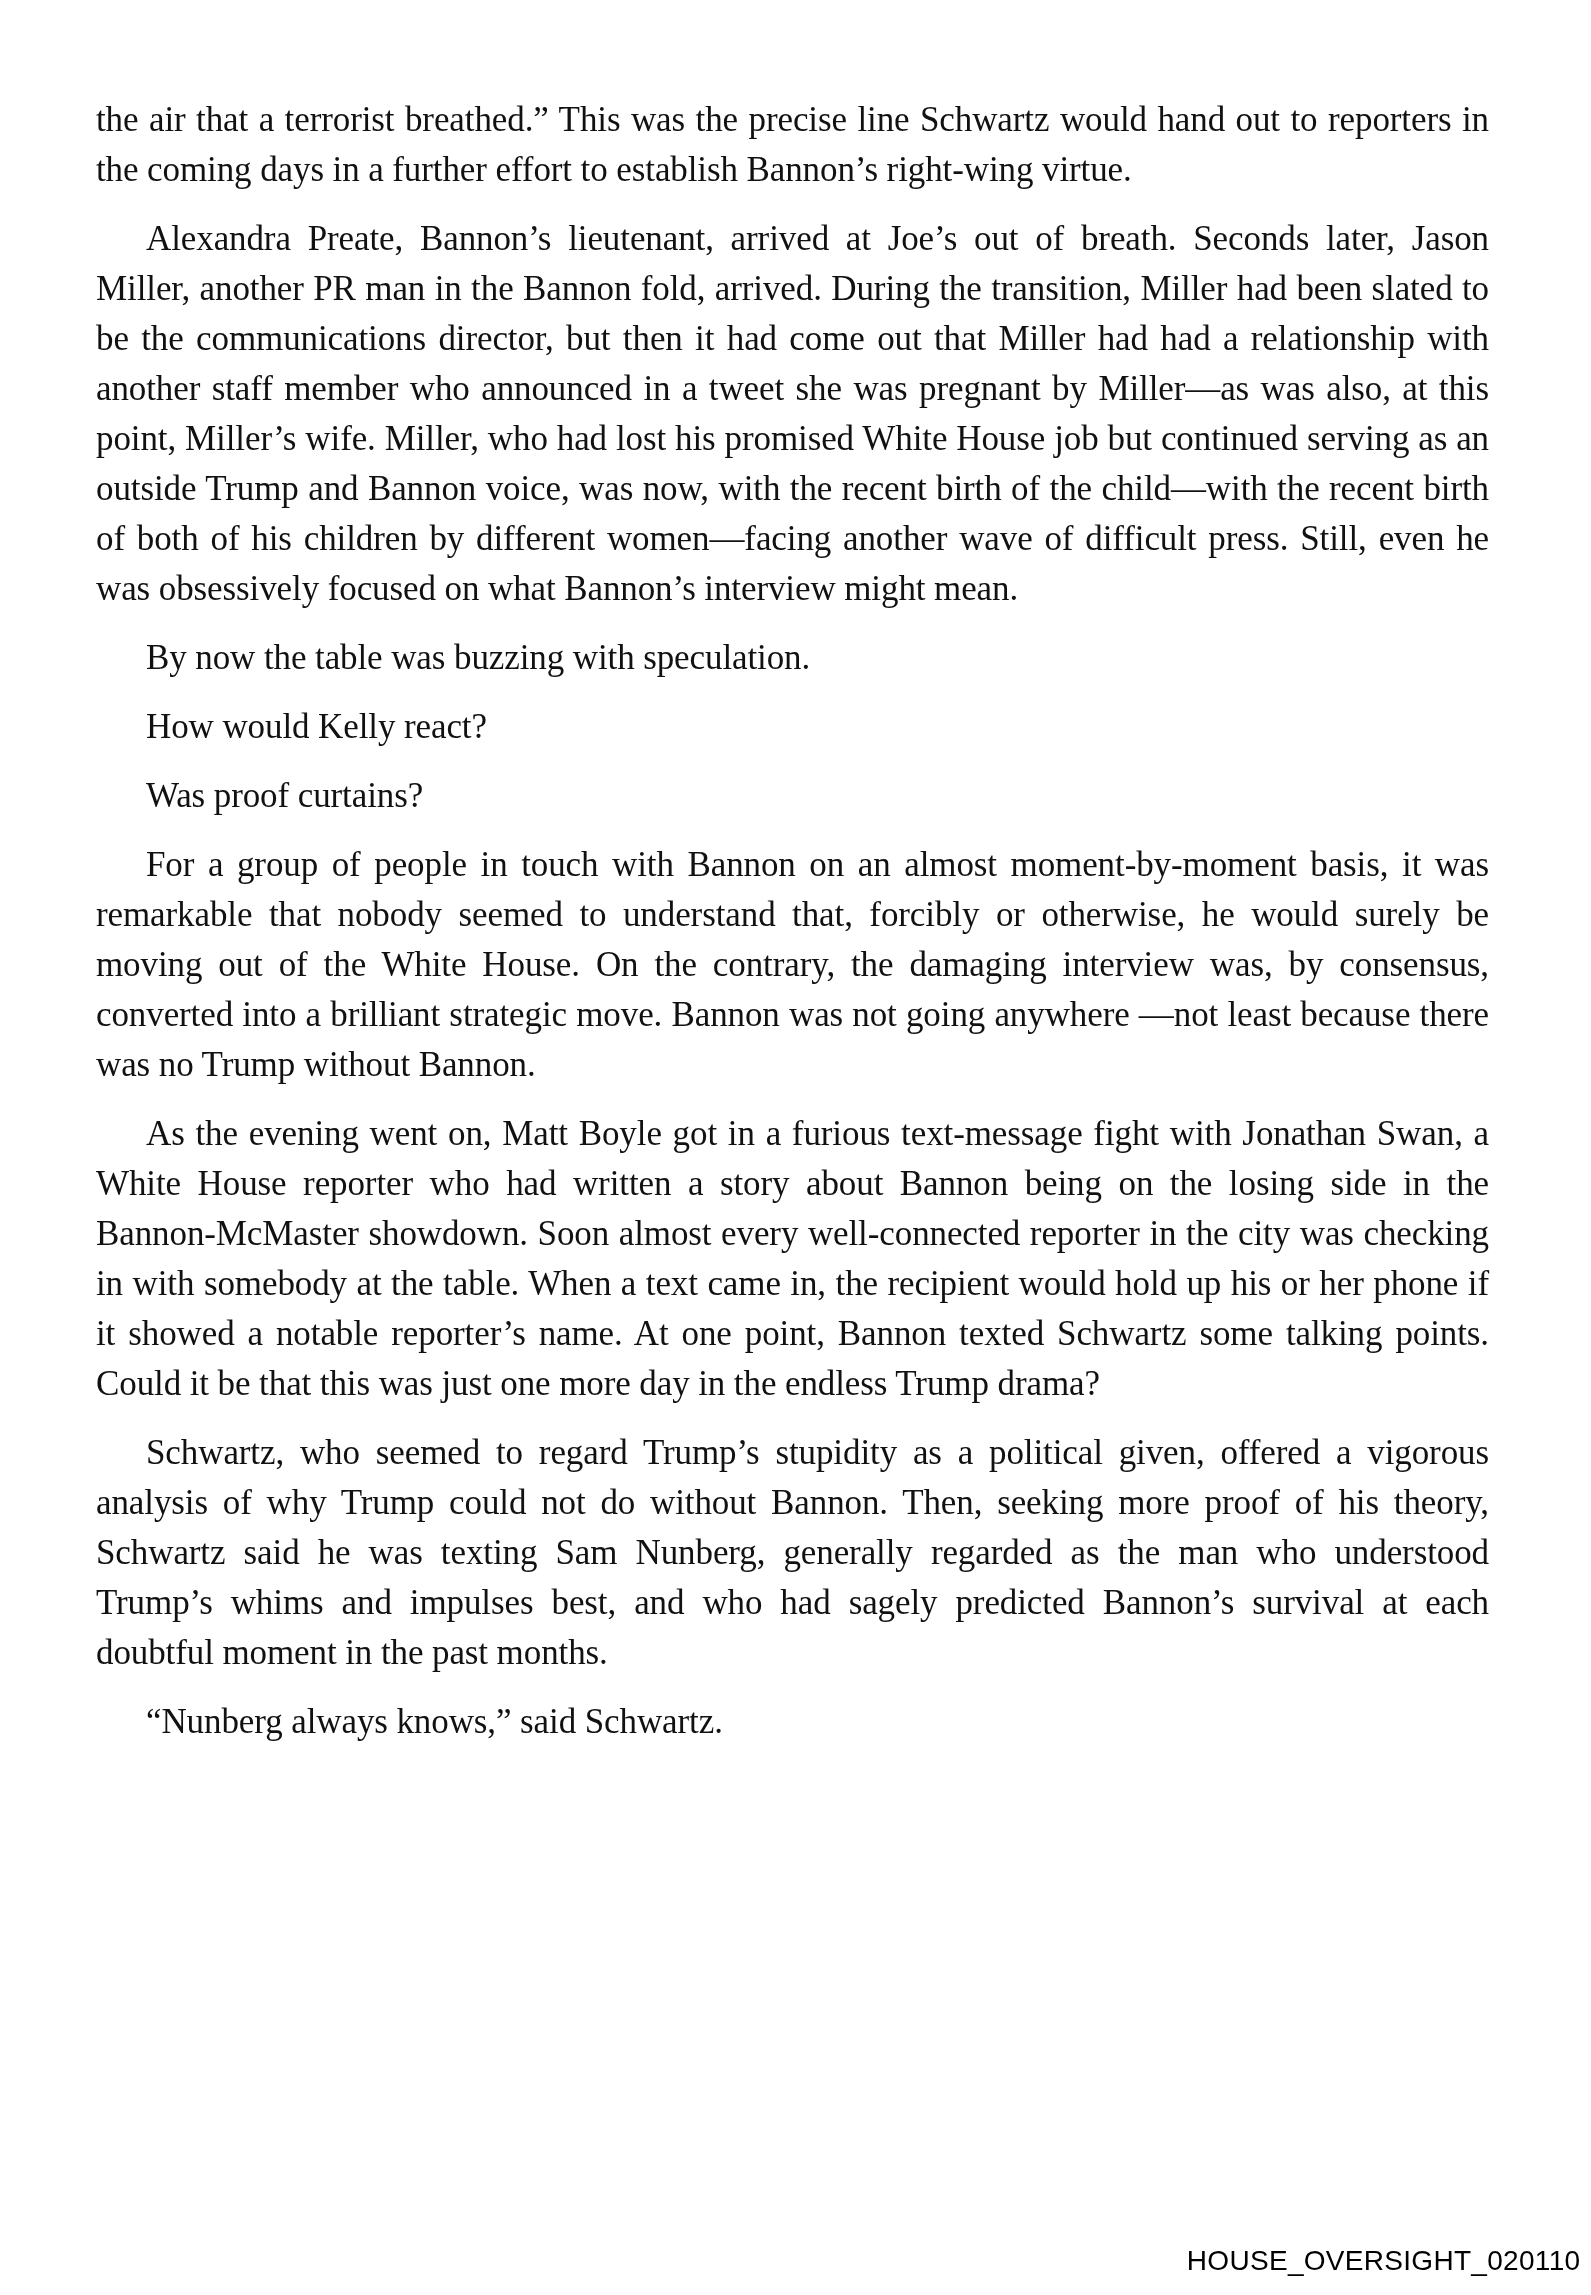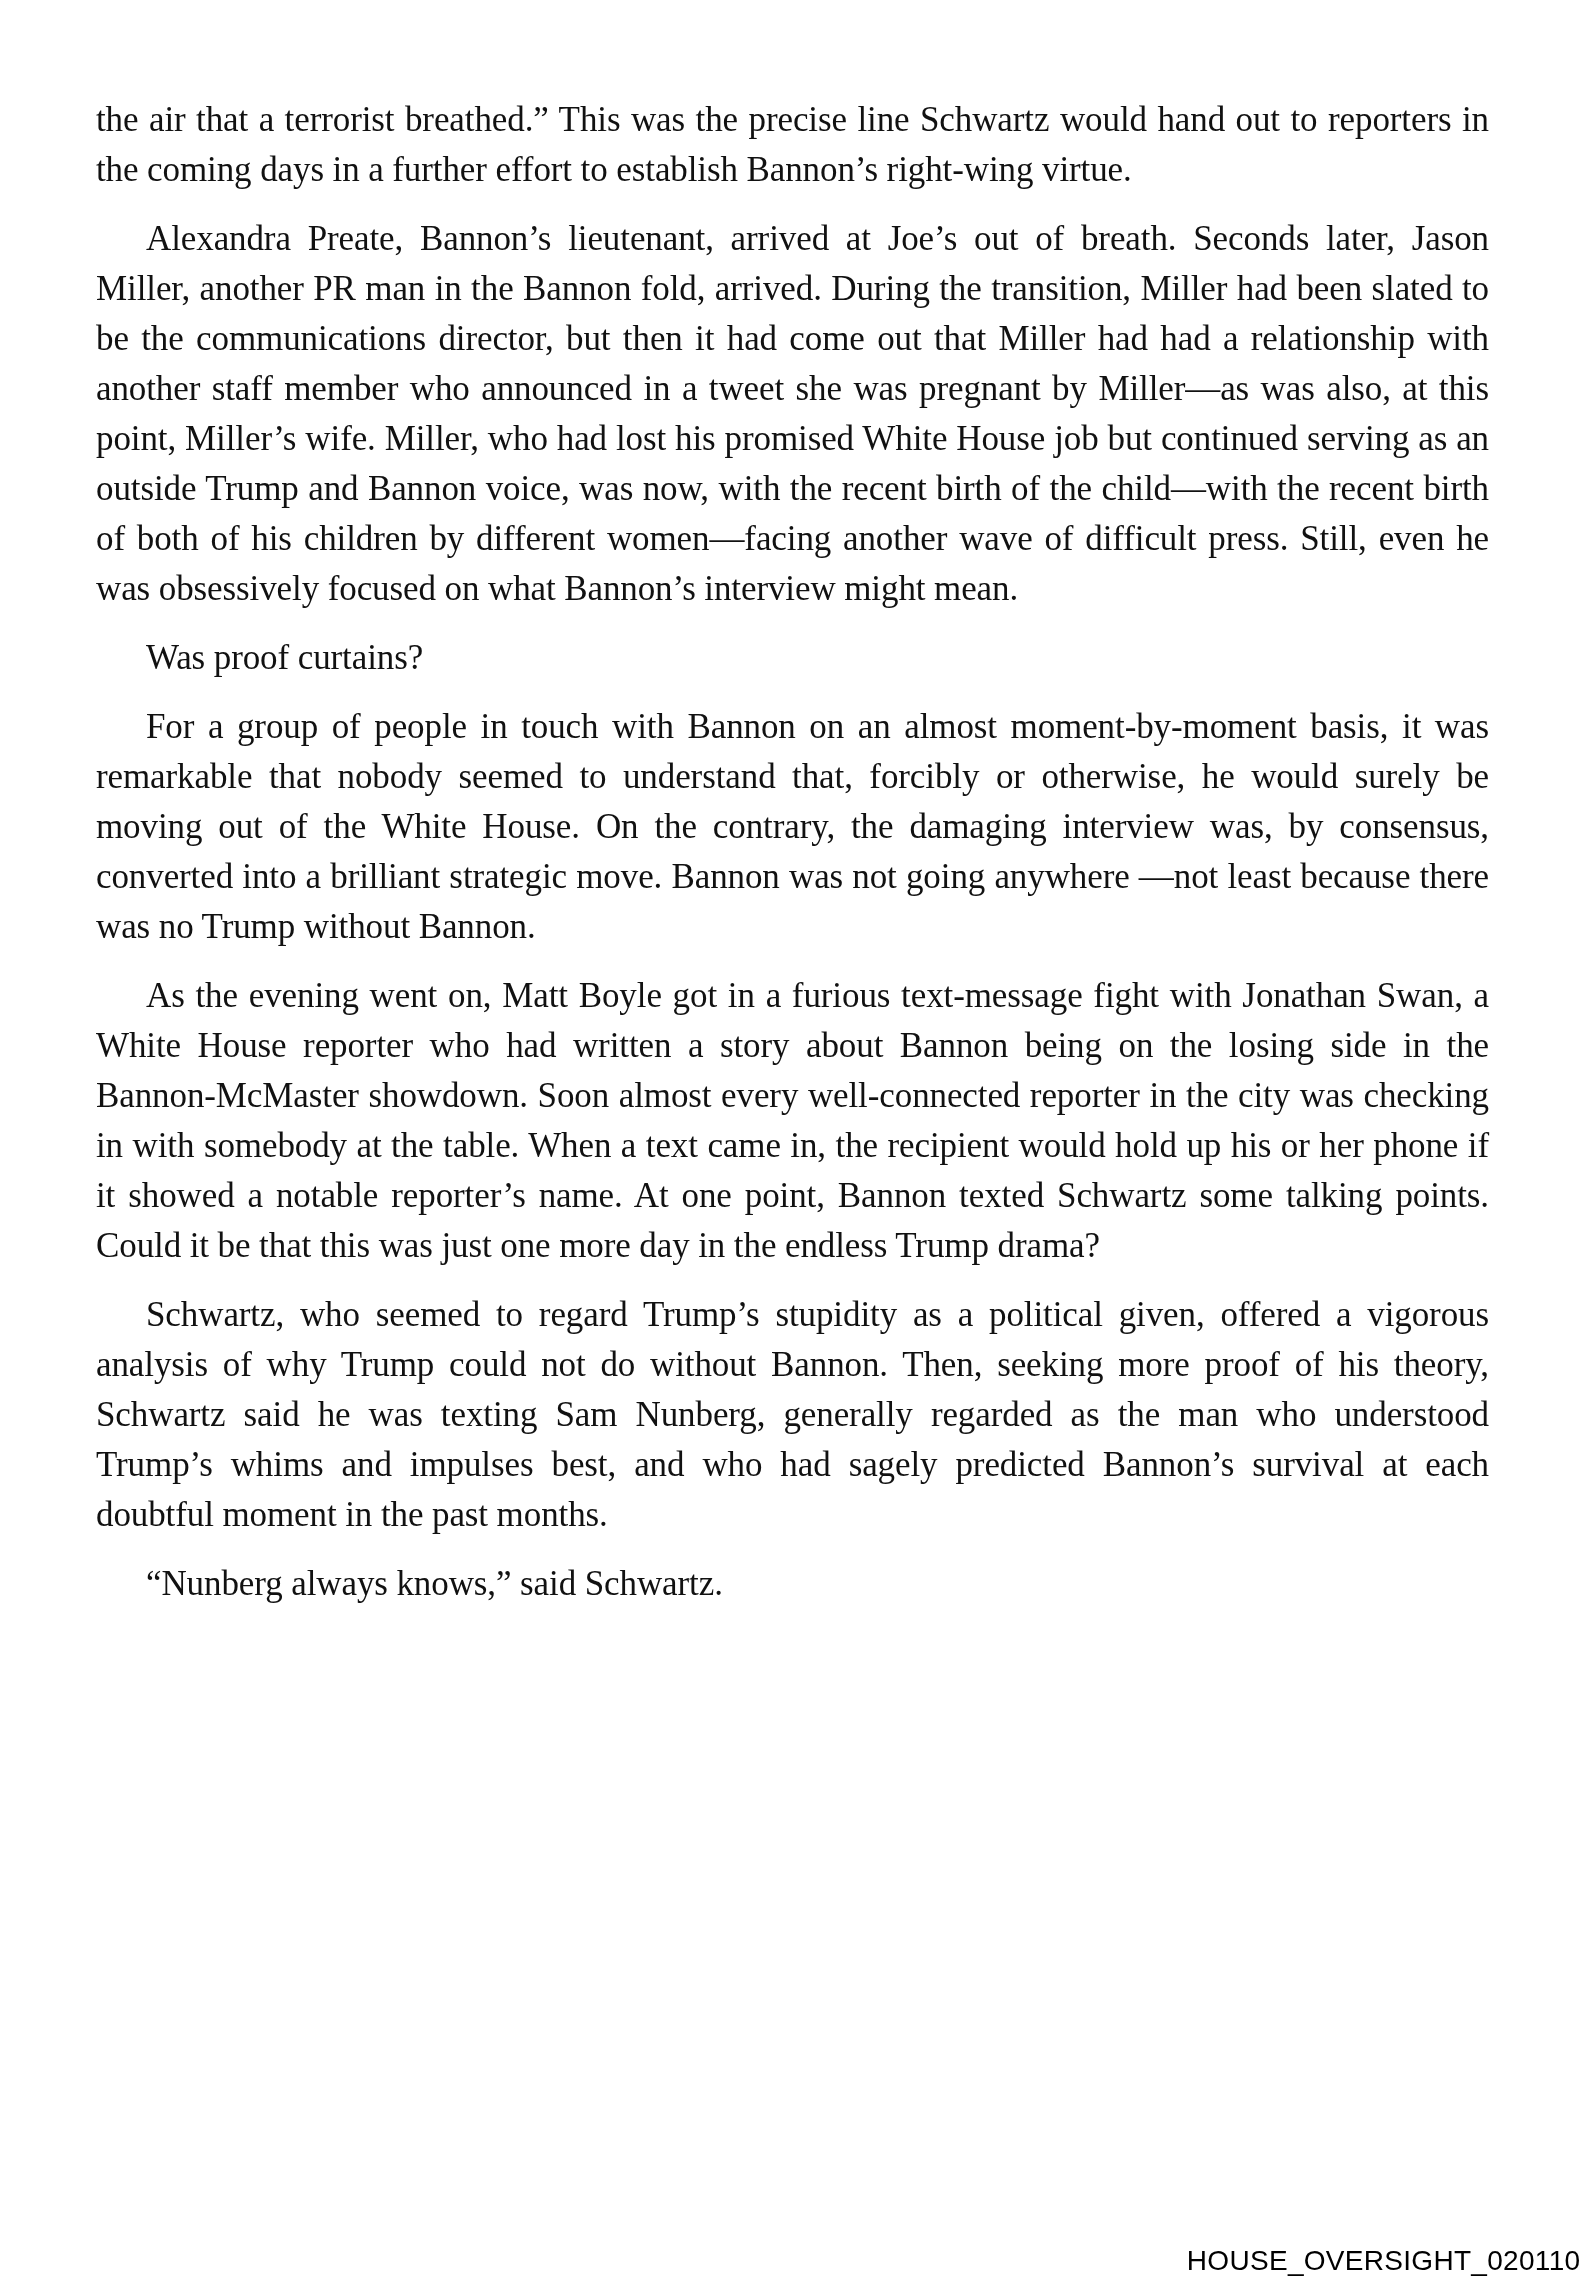--- a/index.html
+++ b/index.html
@@ -41,20 +41,22 @@
       color: #000000;
       letter-spacing: 0.3px;
     }
   </style>
 </head>
 <body>
 
 <div class="page">
   <p class="para continuation">the air that a terrorist breathed.” This was the precise line Schwartz would hand out to reporters in the coming days in a further effort to establish Bannon’s right-wing virtue.</p>
   <p class="para">Alexandra Preate, Bannon’s lieutenant, arrived at Joe’s out of breath. Seconds later, Jason Miller, another PR man in the Bannon fold, arrived. During the transition, Miller had been slated to be the communications director, but then it had come out that Miller had had a relationship with another staff member who announced in a tweet she was pregnant by Miller—as was also, at this point, Miller’s wife. Miller, who had lost his promised White House job but continued serving as an outside Trump and Bannon voice, was now, with the recent birth of the child—with the recent birth of both of his children by different women—facing another wave of difficult press. Still, even he was obsessively focused on what Bannon’s interview might mean.</p>
+  <p class="para">By now the table was buzzing with speculation.</p>
+  <p class="para">How would Kelly react?</p>
   <p class="para">Was proof curtains?</p>
   <p class="para">For a group of people in touch with Bannon on an almost moment-by-moment basis, it was remarkable that nobody seemed to understand that, forcibly or otherwise, he would surely be moving out of the White House. On the contrary, the damaging interview was, by consensus, converted into a brilliant strategic move. Bannon was not going anywhere —not least because there was no Trump without Bannon.</p>
   <p class="para">As the evening went on, Matt Boyle got in a furious text-message fight with Jonathan Swan, a White House reporter who had written a story about Bannon being on the losing side in the Bannon-McMaster showdown. Soon almost every well-connected reporter in the city was checking in with somebody at the table. When a text came in, the recipient would hold up his or her phone if it showed a notable reporter’s name. At one point, Bannon texted Schwartz some talking points. Could it be that this was just one more day in the endless Trump drama?</p>
   <p class="para">Schwartz, who seemed to regard Trump’s stupidity as a political given, offered a vigorous analysis of why Trump could not do without Bannon. Then, seeking more proof of his theory, Schwartz said he was texting Sam Nunberg, generally regarded as the man who understood Trump’s whims and impulses best, and who had sagely predicted Bannon’s survival at each doubtful moment in the past months.</p>
   <p class="para">“Nunberg always knows,” said Schwartz.</p>
 </div>
 
 <div class="footer-id">HOUSE_OVERSIGHT_020110</div>
 
 

